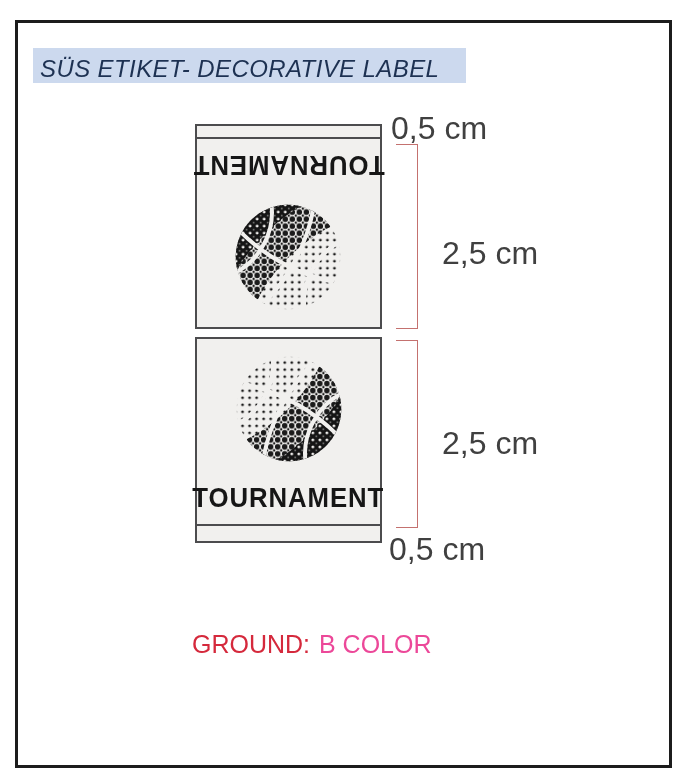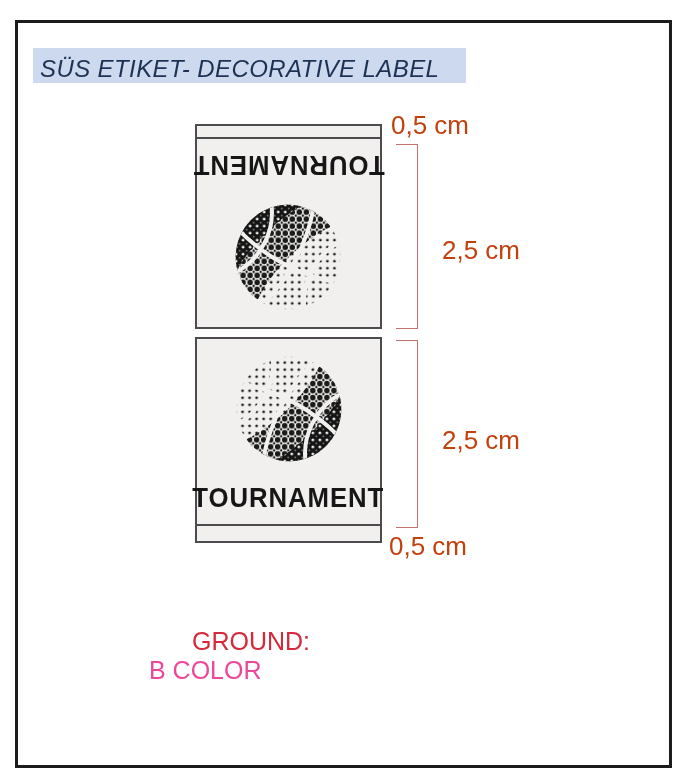--- a/index.html
+++ b/index.html
@@ -95,38 +95,38 @@
     position: absolute;
     border-top: 1.6px solid #c4716f;
     border-right: 1.6px solid #c4716f;
     border-bottom: 1.6px solid #c4716f;
     box-sizing: border-box;
   }
   .bracket-1 { left: 396px; top: 144px; width: 22px; height: 185px; }
   .bracket-2 { left: 396px; top: 340px; width: 22px; height: 188px; }
   .dim {
     position: absolute;
-    font-size: 26px;
-    color: #c2410c;
+    font-size: 32px;
+    color: #404040;
     white-space: nowrap;
   }
   .dim-top    { left: 391px; top: 110px; }
   .dim-mid-1  { left: 442px; top: 235px; }
   .dim-mid-2  { left: 442px; top: 425px; }
   .dim-bottom { left: 389px; top: 531px; }
   
   .specs {
     position: absolute;
     left: 140px; top: 627px;
     font-size: 25px;
   }
   .spec-row {
     display: flex;
     height: 34px;
-    flex-direction: column;
+    align-items: center;
   }
   .spec-label {
     width: 170px;
     text-align: right;
     color: #d5293c;
   }
   .spec-value {
     padding-left: 9px;
     color: #ec4899;
   }

